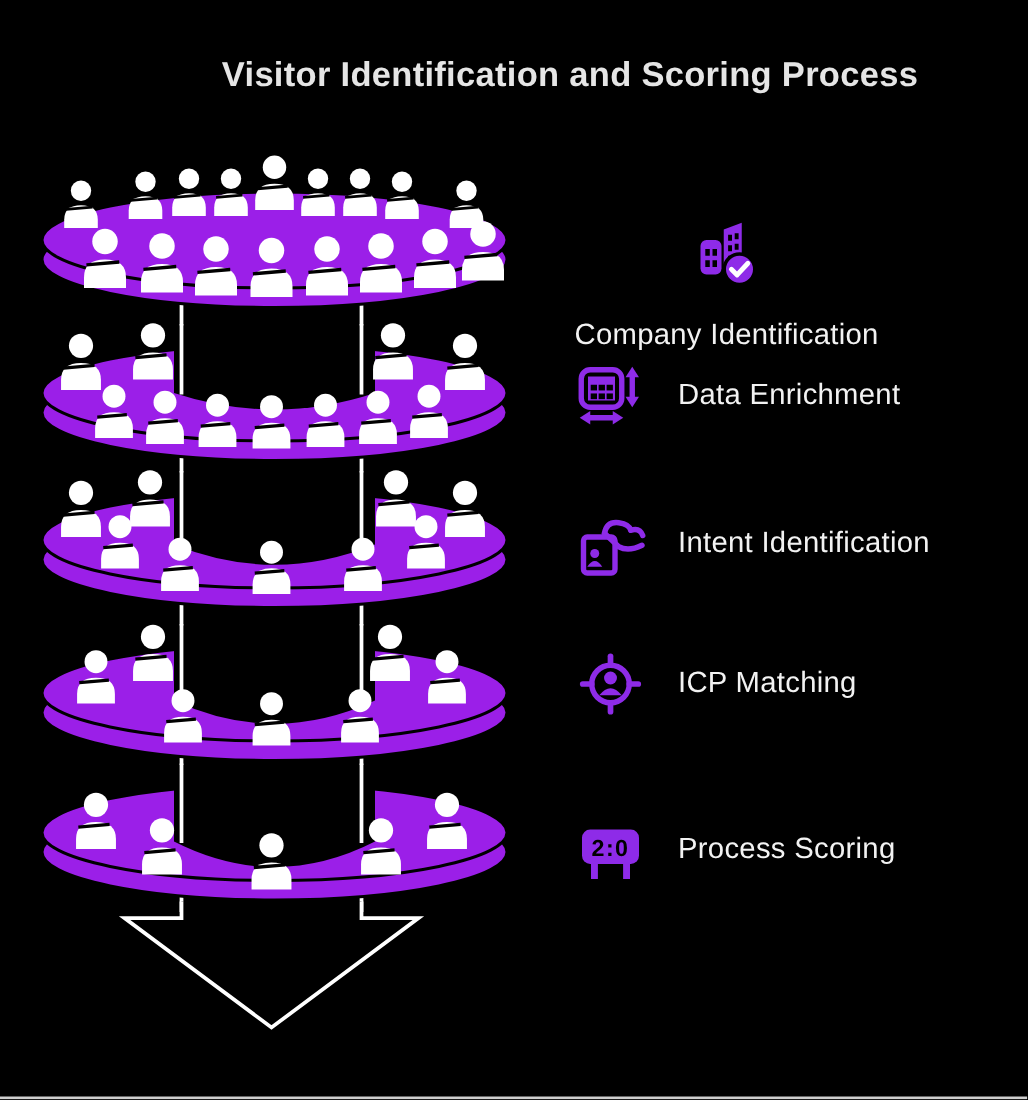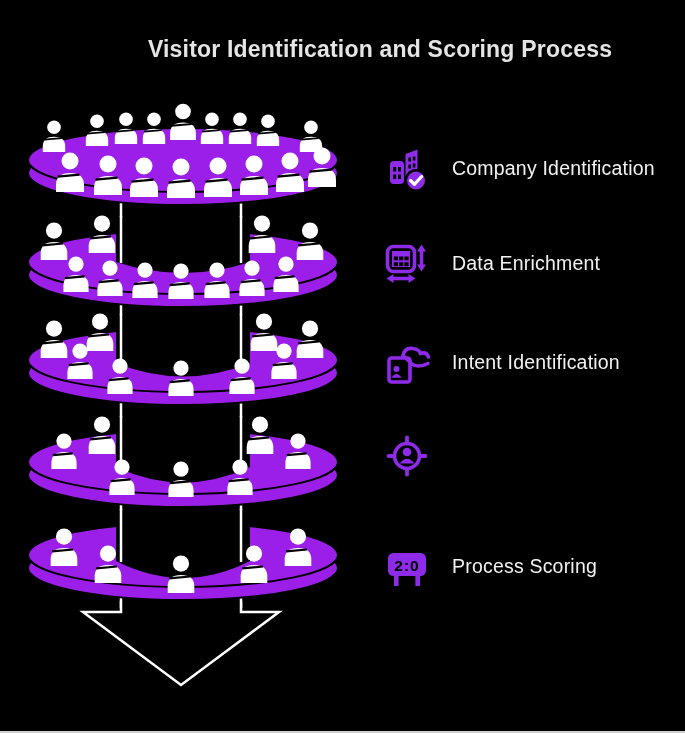--- a/index.html
+++ b/index.html
@@ -3,21 +3,21 @@
 <meta charset="utf-8">
 <style>
   html,body{margin:0;padding:0;background:#000;}
   .canvas{position:relative;width:685px;height:733px;background:#000;overflow:hidden;
           font-family:"Liberation Sans",sans-serif;}
   .title{position:absolute;left:75px;top:36px;width:610px;text-align:center;
          color:#e5e5e5;font-size:23px;font-weight:bold;letter-spacing:.2px;}
   .funnel-svg{position:absolute;left:20px;top:88px;}
   .legend{position:absolute;left:383px;top:0;width:300px;}
   .lrow{position:absolute;left:0;height:50px;display:flex;align-items:center;gap:21px;}
-  .lrow:nth-child(1){top:143px;}
+  .lrow:nth-child(1){top:143px;flex-direction:column;}
   .lrow:nth-child(2){top:238px;}
   .lrow:nth-child(3){top:337px;}
   .lrow:nth-child(4){top:430px;}
   .lrow:nth-child(5){top:541px;}
   .licon{width:48px;height:48px;flex:0 0 48px;}
   .llabel{color:#F2F2F2;font-size:19.5px;letter-spacing:.2px;white-space:nowrap;}
   .bottom-strip{position:absolute;left:0;right:0;bottom:0;height:2px;background:#cfcfcf;}
 </style>
 </head>
 <body>
@@ -181,20 +181,21 @@
         <circle cx="24" cy="25" r="12.5" fill="none" stroke="#8E2BE8" stroke-width="3.6"></circle>
         <g stroke="#8E2BE8" stroke-width="3.8" stroke-linecap="round">
           <line x1="24" y1="6.5" x2="24" y2="12.5"></line>
           <line x1="24" y1="37.5" x2="24" y2="43.5"></line>
           <line x1="5.5" y1="25" x2="11.5" y2="25"></line>
           <line x1="36.5" y1="25" x2="42.5" y2="25"></line>
         </g>
         <circle cx="24" cy="21" r="4.3" fill="#8E2BE8"></circle>
         <path d="M16.5 32.5 q7.5 -9.5 15 0 z" fill="#8E2BE8"></path>
       </svg>
+      <span class="llabel">ICP Matching</span>
     </div>
 
     <div class="lrow">
       <svg class="licon" viewBox="0 0 48 48">
         <rect x="5" y="11" width="38" height="23" rx="5.5" fill="#8E2BE8"></rect>
         <rect x="11" y="34" width="4.6" height="10" fill="#8E2BE8"></rect>
         <rect x="32.4" y="34" width="4.6" height="10" fill="#8E2BE8"></rect>
         <text x="24" y="28.5" text-anchor="middle" font-size="15.5" font-weight="bold" fill="#000" font-family="Liberation Sans, sans-serif" letter-spacing="1">2:0</text>
       </svg>
       <span class="llabel">Process Scoring</span>

